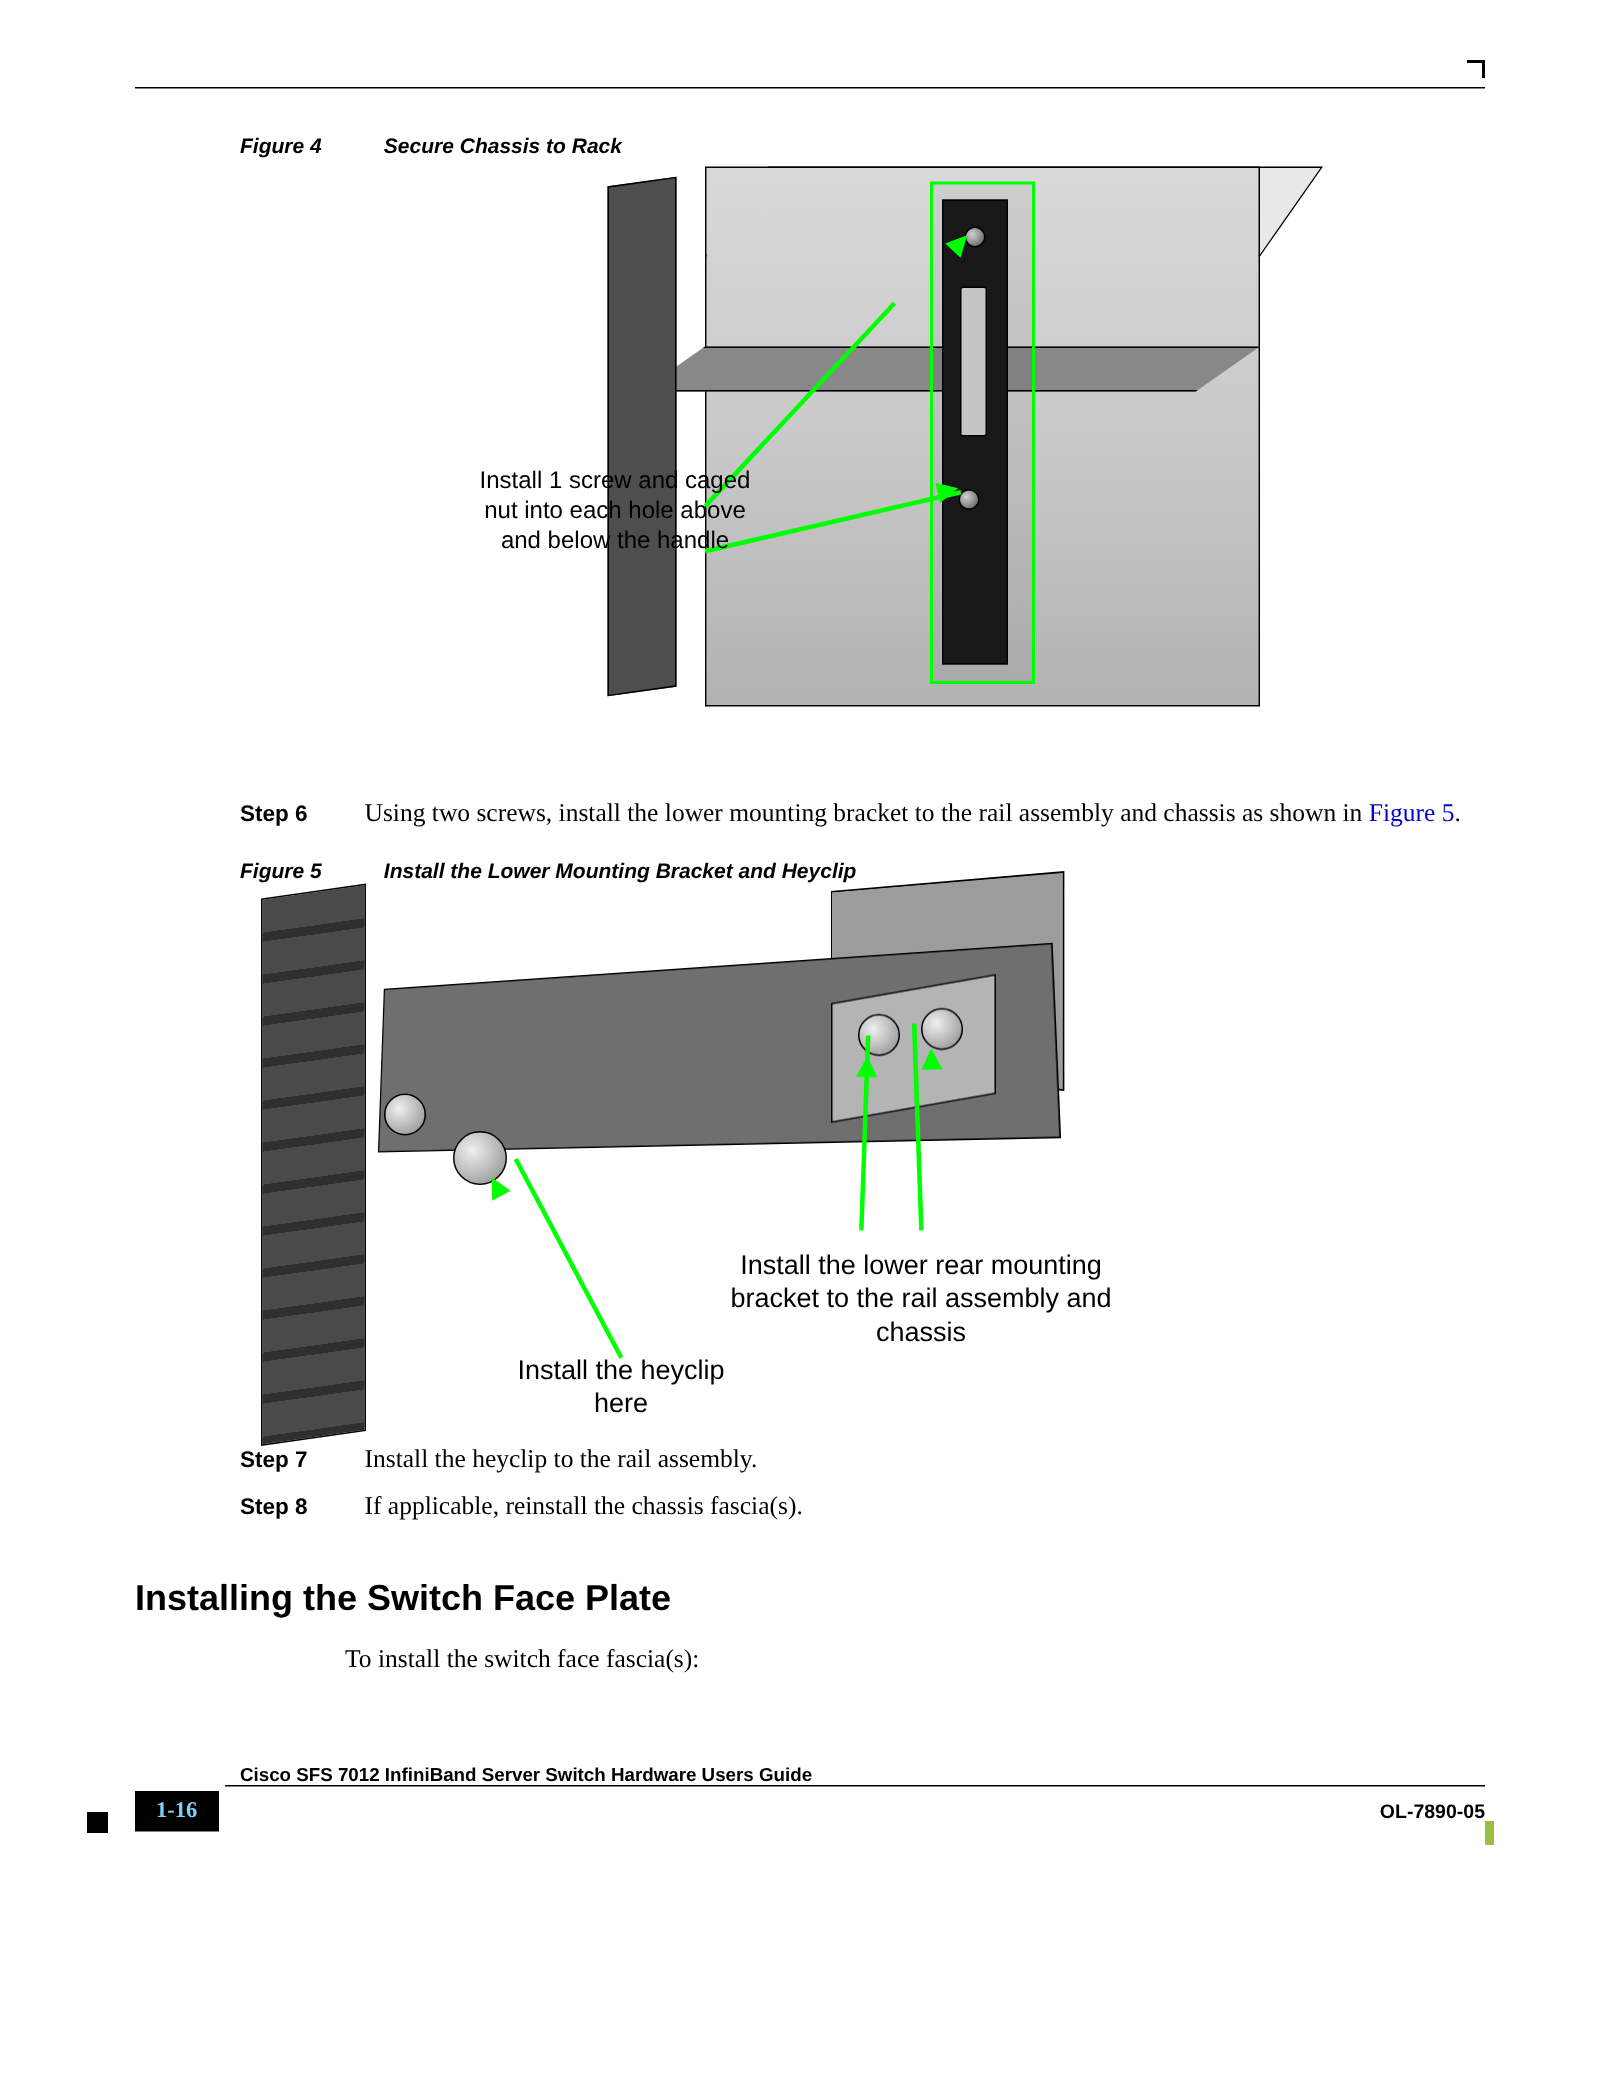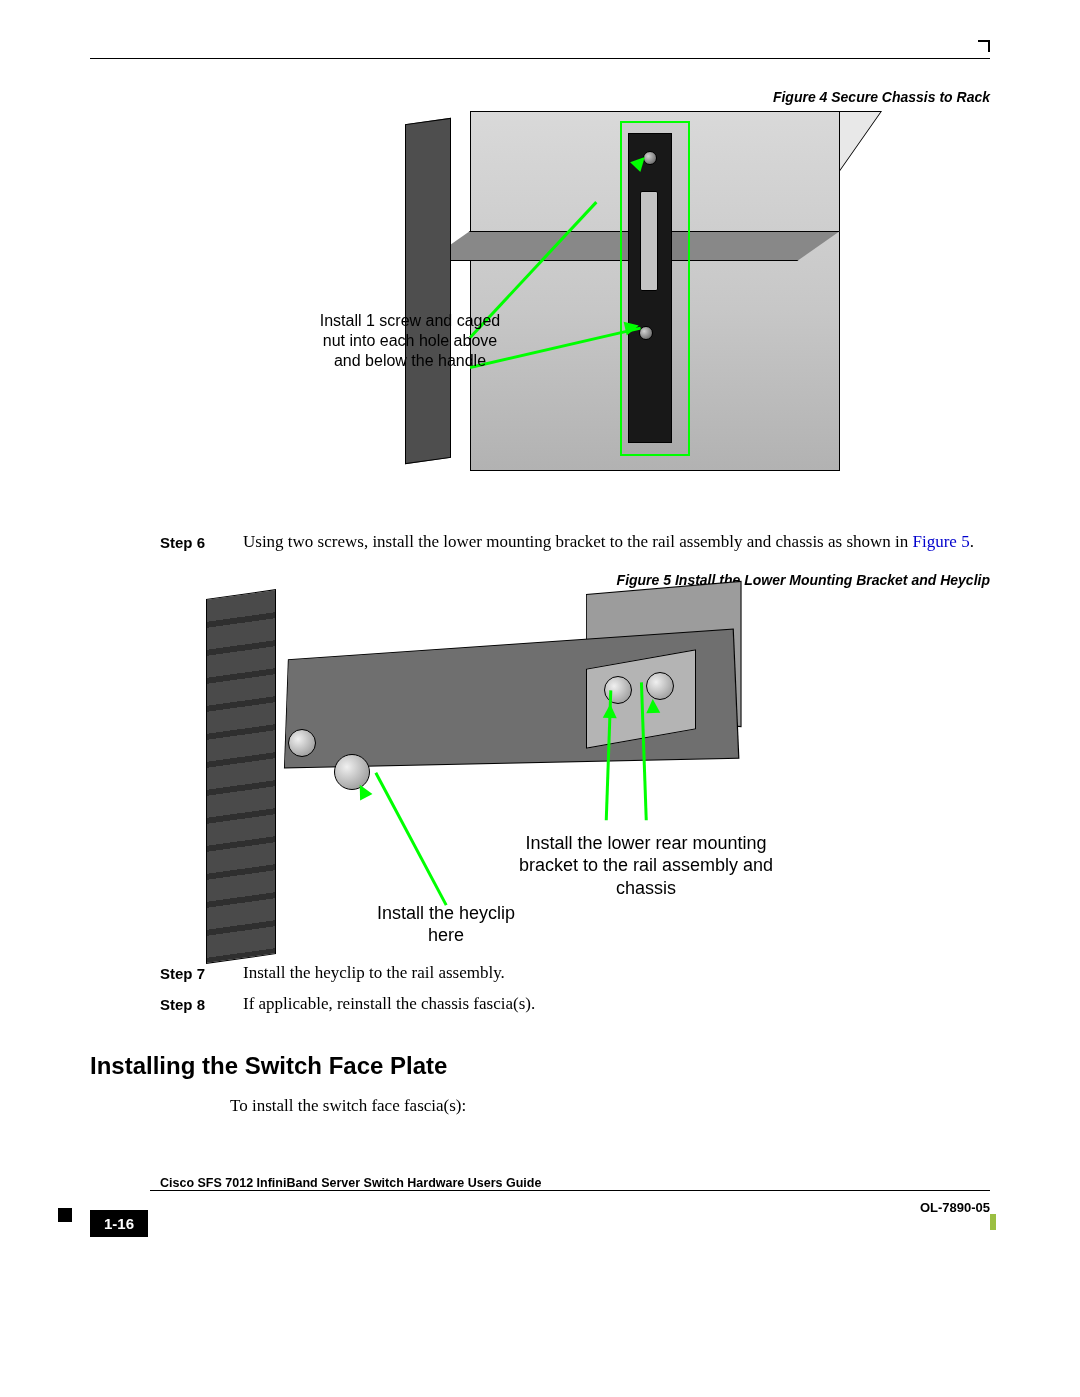--- a/index.html
+++ b/index.html
@@ -36,21 +36,20 @@
     margin-top: 18px;
     margin-bottom: 30px;
   }
   .fig-caption {
     font-family: Arial, Helvetica, sans-serif;
     font-weight: bold;
     font-style: italic;
     font-size: 14px;
     margin-left: 70px;
     margin-bottom: 6px;
-    text-align: right;
   }
   .fig-caption .label { display:inline-block; width: 92px; }
   .fig4-container {
     position: relative;
     margin-left: 200px;
     width: 560px;
     height: 412px;
     text-decoration: underline;
   }
   .fig4-chassis {
@@ -140,21 +139,21 @@
   .step-label {
     font-family: Arial, Helvetica, sans-serif;
     font-weight: bold;
     font-size: 15px;
     width: 70px; flex-shrink:0;
     padding-top:2px;
   }
   .step-body a { color: #0000cc; text-decoration: none; }
   .fig5-container {
     position: relative;
-    margin-left: 116px;
+    margin-left: 84px;
     width: 560px;
     height: 360px;
   }
   .fig5-bracket {
     position:absolute;
     left:50px; top:50px;
     width:470px; height:120px;
     background:#6f6f6f;
     border:1px solid #000;
     transform: perspective(800px) rotateX(8deg) rotateY(-18deg);
@@ -215,25 +214,24 @@
     height: 40px;
   }
   .footer-rule { border-top:1.5px solid #000; position:absolute; left:60px; right:0; top:8px; }
   .footer-guide {
     position:absolute; left:70px; top:-6px;
     font-family: Arial, Helvetica, sans-serif;
     font-weight:bold; font-size:12.5px;
   }
   .footer-pagebox {
     position:absolute; left:0; top:12px;
-    background:#000; color:#ffffff;
-    font-family: Liberation Sans, sans-serif;
+    background:#000; color:#7dd3fc;
+    font-family: Liberation Serif, serif;
     font-weight:bold; font-size:15px;
     padding:5px 14px;
-    margin-top:16px;
   }
   .footer-ol {
     position:absolute; right:0; top:18px;
     font-family: Arial, Helvetica, sans-serif;
     font-weight:bold; font-size:13px;
   }
   .green-bar { position:absolute; right:-6px; top:14px; width:6px; height:16px; background:#9bbf42; }
 </style>
 </head>
 <body>

